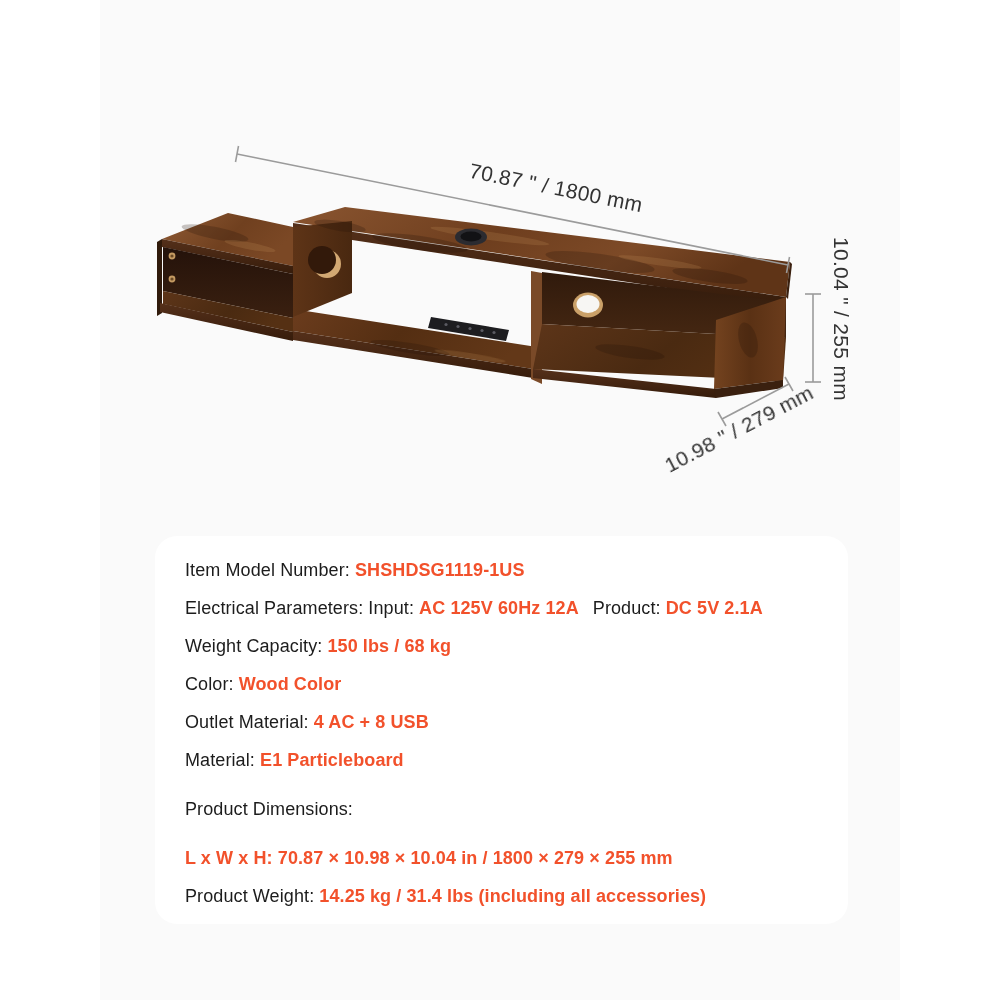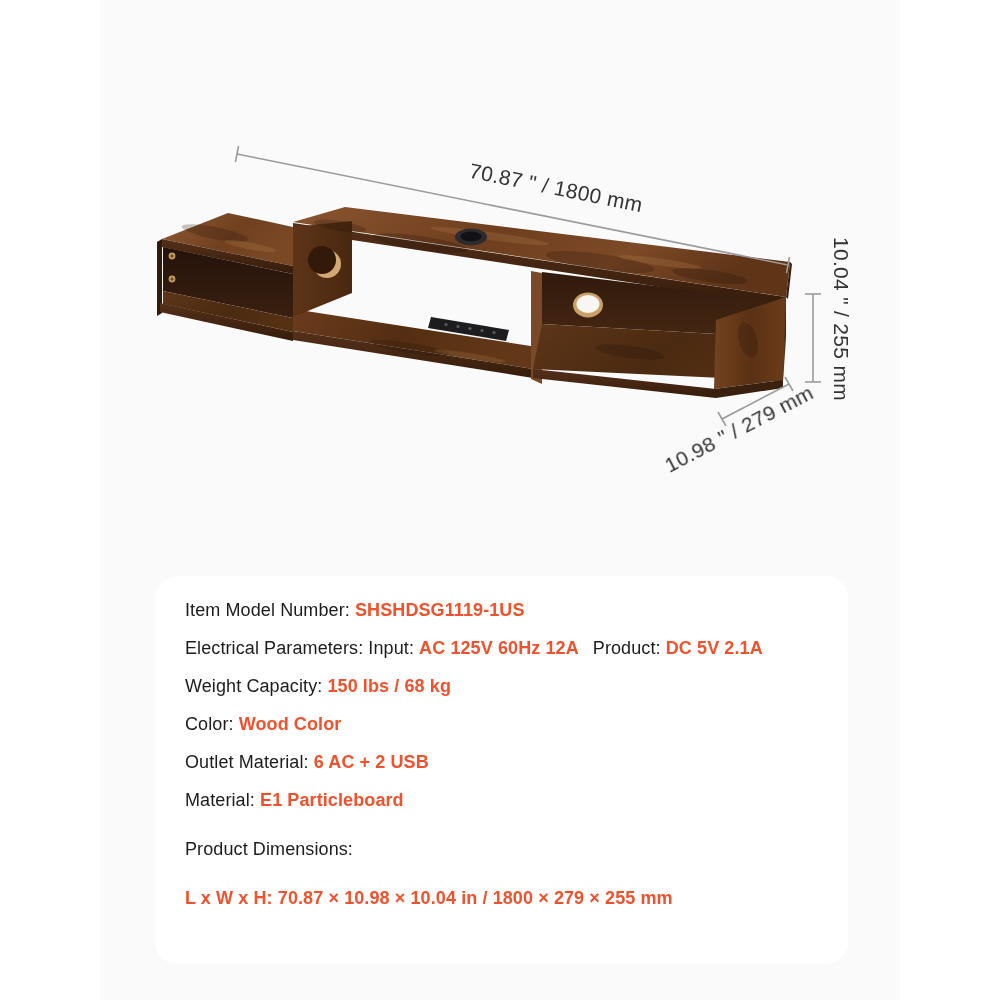--- a/index.html
+++ b/index.html
@@ -14,21 +14,21 @@
   .product-svg{position:absolute;left:0;top:0;width:1000px;height:1000px;}
   .dim-label{
     position:absolute;font-size:21px;color:#333333;white-space:nowrap;
     font-weight:400;letter-spacing:0.3px;
   }
   .dim-label.len{left:556px;top:188px;transform:translate(-50%,-50%) rotate(11.4deg);}
   .dim-label.hgt{left:841px;top:319px;transform:translate(-50%,-50%) rotate(90deg);}
   .dim-label.dep{left:739px;top:429px;transform:translate(-50%,-50%) rotate(-27.5deg);}
 
   .spec-card{
-    position:absolute;left:155px;top:576px;width:693px;height:388px;
+    position:absolute;left:155px;top:536px;width:693px;height:388px;
     background:#ffffff;border-radius:22px;
   }
   .spec-inner{padding:23px 30px 0 30px;}
   .spec-row{
     font-size:18px;line-height:23px;margin-bottom:15px;color:#1c1c1c;
     font-weight:500;letter-spacing:0.1px;white-space:nowrap;
   }
   .spec-row .val{color:#f2512b;font-weight:700;}
   .spec-row .lbl2{margin-left:14px;}
   .spec-row.twoline{white-space:normal;}
@@ -190,29 +190,32 @@
 
       <div class="spec-row">
         <span class="lbl">Weight Capacity: </span><span class="val">150 lbs / 68 kg</span>
       </div>
 
       <div class="spec-row">
         <span class="lbl">Color: </span><span class="val">Wood Color</span>
       </div>
 
       <div class="spec-row">
-        <span class="lbl">Outlet Material: </span><span class="val">6 AC + 2 USB</span>
+        <span class="lbl">Outlet Material: </span><span class="val">4 AC + 8 USB</span>
       </div>
 
       <div class="spec-row">
         <span class="lbl">Material: </span><span class="val">E1 Particleboard</span>
       </div>
 
       <div class="spec-row twoline">
         <span class="lbl">Product Dimensions:</span>
           <span class="val">L x W x H: 70.87 × 10.98 × 10.04 in / 1800 × 279 × 255 mm</span>
       </div>
 
 
+      <div class="spec-row">
+        <span class="lbl">Product Weight: </span><span class="val">14.25 kg / 31.4 lbs (including all accessories)</span>
+      </div>
 
     </div>
   </div>
 </div>
 
 </body></html>

